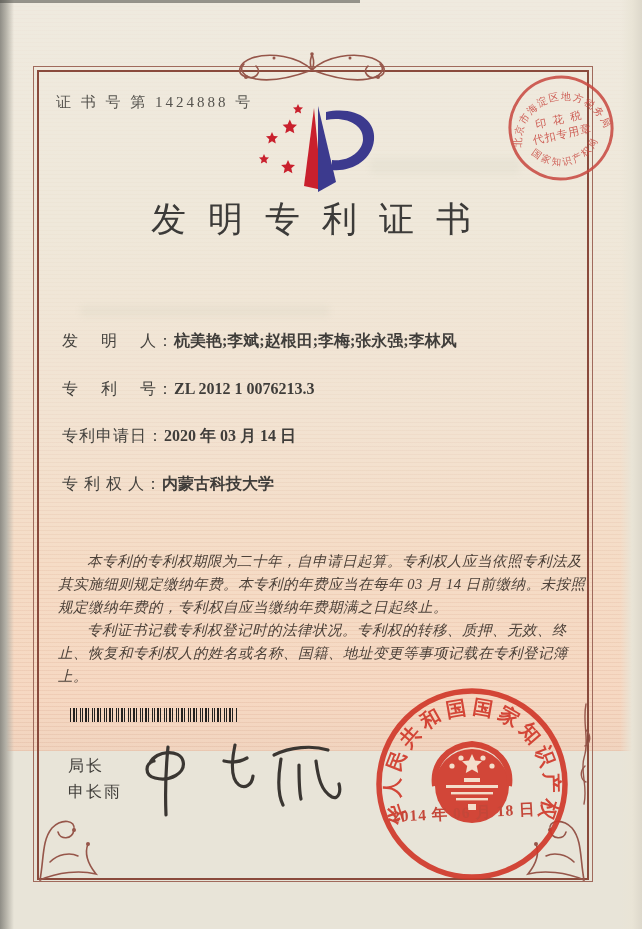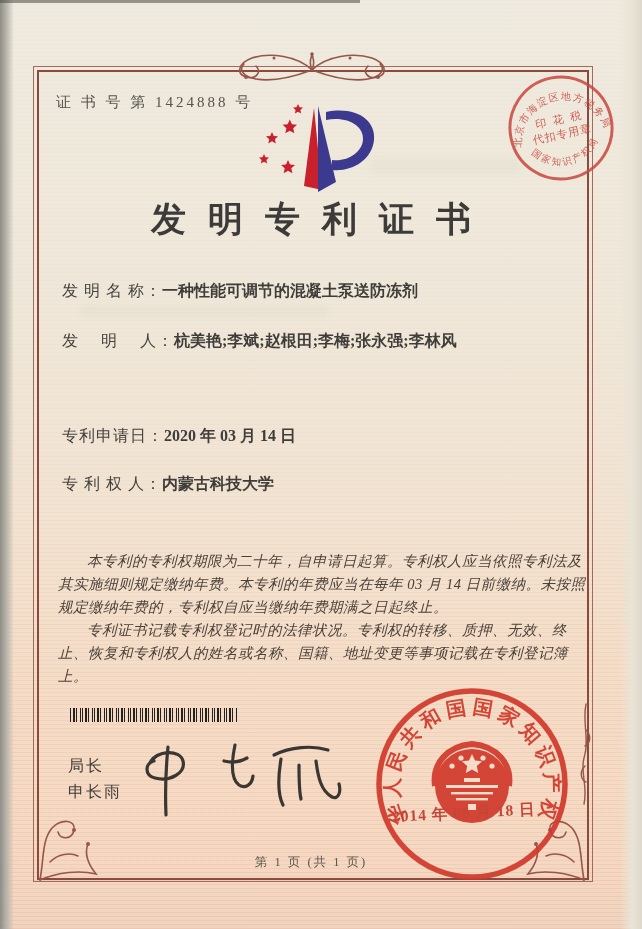--- a/index.html
+++ b/index.html
@@ -1,18 +1,18 @@
 <!DOCTYPE html>
 <html><head>
 <meta charset="utf-8">
 <style>
   html,body{margin:0;padding:0;}
   body{width:642px;height:929px;overflow:hidden;background:#e8e4d8;
        font-family:"Liberation Serif","DejaVu Serif",serif;}
-  .scan{position:relative;width:642px;height:929px;
+  .scan{position:relative;width:642px;height:751px;
         background:linear-gradient(180deg,#efeadf 0%,#efe8da 30%,#f2e3d2 55%,#f5dcc6 75%,#f6d8c2 93%,#f1d4bf 100%);}
   
   .lines{position:absolute;inset:0;pointer-events:none;
          background:repeating-linear-gradient(0deg, rgba(190,120,92,.16) 0 1px, rgba(0,0,0,0) 1px 4px);
          -webkit-mask-image:linear-gradient(180deg,rgba(0,0,0,.12) 0%,rgba(0,0,0,.15) 45%,rgba(0,0,0,.55) 70%,rgba(0,0,0,.8) 100%);
          mask-image:linear-gradient(180deg,rgba(0,0,0,.12) 0%,rgba(0,0,0,.15) 45%,rgba(0,0,0,.55) 70%,rgba(0,0,0,.8) 100%);}
   .binding{position:absolute;left:0;top:0;width:14px;height:929px;
            background:linear-gradient(90deg,#8f8d86 0,#b5b2a8 6px,rgba(181,178,168,0) 14px);}
   .edge-right{position:absolute;right:0;top:0;width:22px;height:929px;
            background:linear-gradient(270deg,#ddd8cb 0,#e9e4d6 10px,rgba(233,228,214,0) 22px);}
@@ -23,21 +23,21 @@
                border:1px solid #a06a5c;}
   .frame-inner{position:absolute;left:37px;top:70px;width:548px;height:806px;
                border:2px solid #8a4a3c;}
   svg.orn{position:absolute;overflow:visible;}
 
   .certno{position:absolute;left:56px;top:93px;font-size:15px;color:#55534e;letter-spacing:3px;}
 
   .logo{position:absolute;left:252px;top:98px;width:150px;height:100px;}
 
   .title{position:absolute;left:37px;top:196px;width:548px;text-align:center;
-         font-size:35px;color:#3c3b39;letter-spacing:22px;text-indent:22px;font-weight:700;}
+         font-size:35px;color:#3c3b39;letter-spacing:22px;text-indent:22px;font-weight:400;}
 
   .field{position:absolute;left:62px;font-size:16px;color:#45433f;white-space:nowrap;}
   .field .lab{letter-spacing:1px;}
   .field .val{font-weight:bold;color:#3f3d3a;}
   .f0{top:281px}.f1{top:331px}.f2{top:379px}.f3{top:426px}.f4{top:474px}.f5{top:521px}
 
   .paras{position:absolute;left:58px;top:550px;width:528px;
          font-size:14.5px;line-height:23px;color:#4c4139;font-style:italic;letter-spacing:.5px;}
   .paras p{margin:0;text-indent:2em;}
 
@@ -146,25 +146,25 @@
       <path d="M12,56 l1.5,3.2 3.5,.4 -2.6,2.4 .7,3.5 -3.1-1.8 -3.1,1.8 .7-3.5 -2.6-2.4 3.5-.4 z"></path>
       <path d="M36,62 l2.1,4.5 4.9,.5 -3.7,3.3 1.1,4.9 -4.4-2.5 -4.3,2.5 1-4.9 -3.6-3.3 4.9-.5 z"></path>
     </g>
     <path d="M62,10 L70,92 L52,88 Z" fill="#c9202d"></path>
     <path d="M66,8 L66,94 L84,84 Z" fill="#3c3a8e"></path>
     <path d="M74,14 C104,8 124,22 122,42 C120,62 100,74 80,72 L80,62 C96,64 110,54 111,42 C112,28 96,18 74,22 Z" fill="#3c3a8e"></path>
   </svg>
 
   <div class="title">发明专利证书</div>
 
-  <div class="field f0">
-    <span class="lab">发 明 名 称：</span><span class="val">一种性能可调节的混凝土泵送防冻剂</span>
-  </div>
   <div class="field f1">
     <span class="lab">发　 明　 人：</span><span class="val">杭美艳;李斌;赵根田;李梅;张永强;李林风</span>
+  </div>
+  <div class="field f2">
+    <span class="lab">专　 利　 号：</span><span class="val">ZL 2012 1 0076213.3</span>
   </div>
   <div class="field f3">
     <span class="lab">专利申请日：</span><span class="val">2020 年 03 月 14 日</span>
   </div>
   <div class="field f4">
     <span class="lab">专 利 权 人：</span><span class="val">内蒙古科技大学</span>
   </div>
 
   <div class="paras">
     <p>本专利的专利权期限为二十年，自申请日起算。专利权人应当依照专利法及其实施细则规定缴纳年费。本专利的年费应当在每年 03 月 14 日前缴纳。未按照规定缴纳年费的，专利权自应当缴纳年费期满之日起终止。</p>
@@ -209,14 +209,13 @@
       </g>
       <rect x="74" y="101" width="52" height="3" fill="#f6ddc9"></rect>
       <rect x="79" y="108" width="42" height="2.4" fill="#f6ddc9"></rect>
       <rect x="84" y="114" width="32" height="2.4" fill="#f6ddc9"></rect>
       <rect x="92" y="94" width="16" height="4" fill="#f6ddc9"></rect>
       <rect x="96" y="120" width="8" height="6" fill="#f6ddc9"></rect>
     </g>
     <text x="92" y="134" font-size="15.5" fill="#c13a2c" text-anchor="middle" letter-spacing="1" transform="rotate(-3 92 134)" font-weight="bold">2014 年 06 月 18 日</text>
   </svg>
 
-  <div class="footer">第 1 页 (共 1 页)</div>
 </div>
 
 </body></html>

